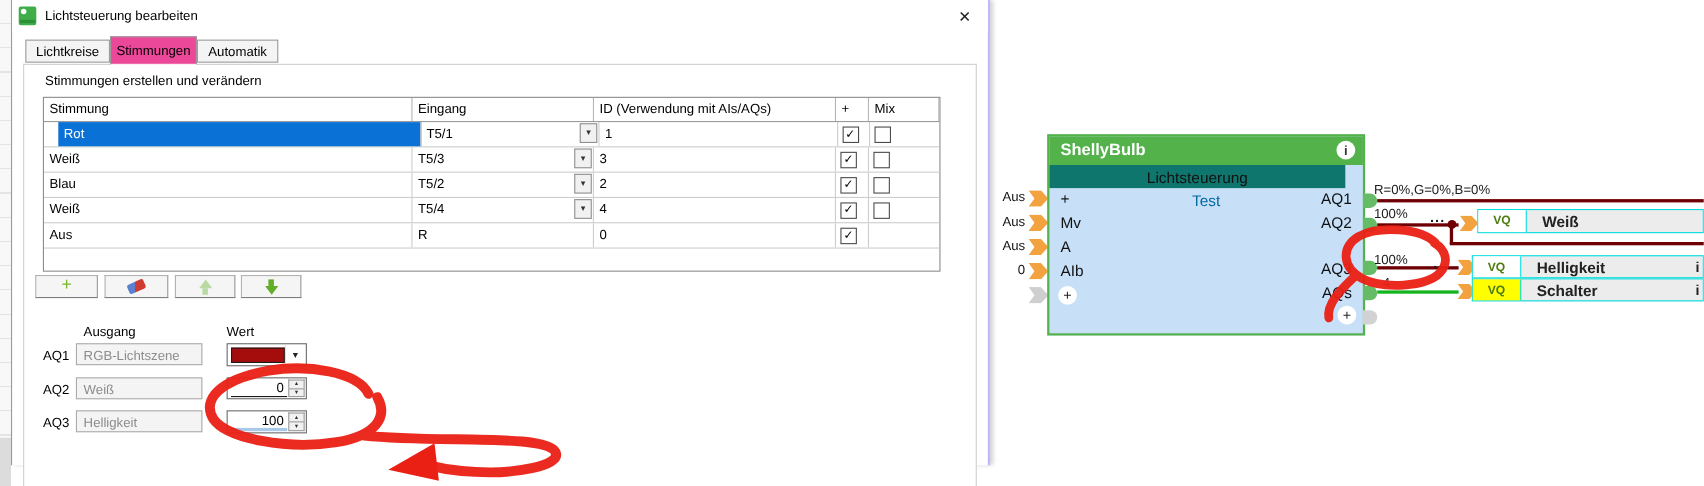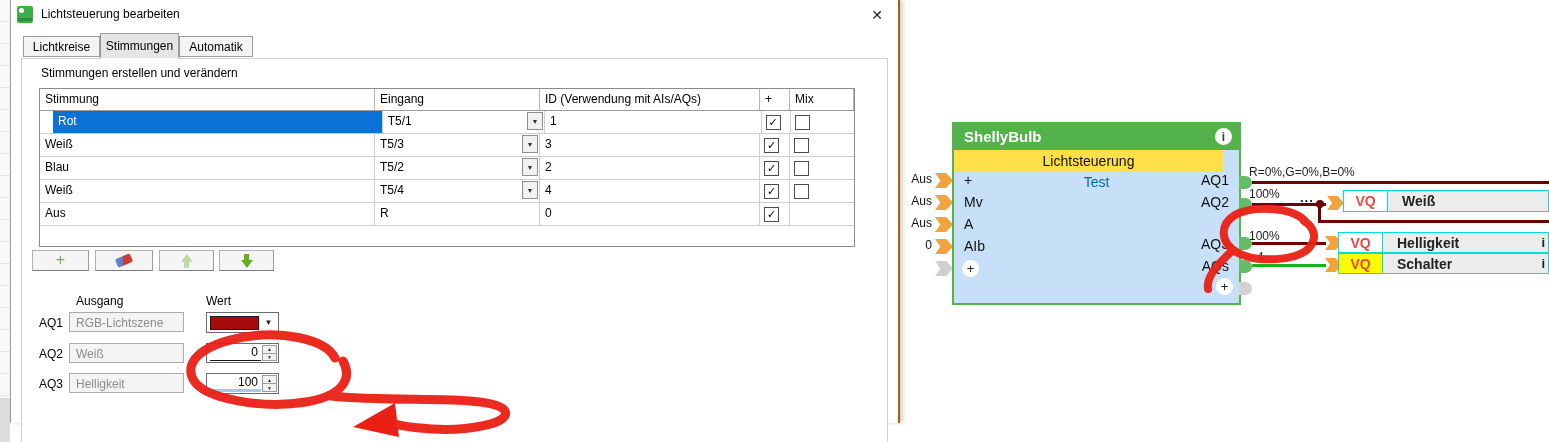--- a/index.html
+++ b/index.html
@@ -7,34 +7,34 @@
           font-family:"Liberation Sans",sans-serif;color:#000;}
   .abs{position:absolute;}
 
   
   .left-strip{left:0;top:0;width:10px;height:442px;background:
       repeating-linear-gradient(180deg,#f8f8f8 0 21px,#e4e4e4 21px 22px);}
   .left-strip-bottom{left:0;top:398px;width:10px;height:44px;background:#dcdcdc;}
 
   
   .dialog{left:10px;top:0;width:887px;height:423px;background:#fff;
-          border-left:1px solid #9a9a9a;border-right:2px solid #a16207;
+          border-left:1px solid #9a9a9a;border-right:2px solid #c4b5fd;
           box-shadow:3px 0 4px rgba(0,0,0,.18);}
   .titlebar{left:0;top:0;width:100%;height:30px;background:#fff;}
   .app-icon{left:6px;top:6px;width:16px;height:17px;background:#3fae49;border-radius:2px;}
   .app-icon .dot{position:absolute;left:2px;top:2px;width:5px;height:5px;border-radius:50%;background:#fff;}
   .app-icon .band{position:absolute;left:1px;bottom:2px;width:14px;height:3px;background:#2e8f3a;}
   .dlg-title{left:30px;top:7px;font-size:12px;}
   .close-btn{left:855px;top:5px;width:22px;height:20px;display:flex;align-items:center;justify-content:center;
              font-size:14px;color:#222;cursor:pointer;}
 
   
   .tab{top:36px;height:21px;background:#f4f4f4;border:1px solid #9c9c9c;box-sizing:border-box;
        font-size:12px;display:flex;align-items:center;justify-content:center;z-index:1;}
-  .tab.active{top:33px;height:26px;background:#e5e5e5;border-bottom:1px solid #fff;z-index:3;}
+  .tab.active{top:33px;height:26px;background:#ec4899;border-bottom:1px solid #fff;z-index:3;}
   .pane{left:10px;top:58px;width:867px;height:384px;border:1px solid #cfcfcf;border-bottom:none;
         box-sizing:border-box;background:#fff;z-index:0;}
   .section-title{left:30px;top:66px;font-size:12px;}
 
   
   .table{left:28px;top:88px;width:816px;border:1px solid #8c8c8c;background:#fff;box-sizing:border-box;}
   .trow{display:flex;height:22px;border-bottom:1px solid #cdcdcd;}
   .trow.thead{height:21px;border-bottom:1px solid #9a9a9a;}
   .trow:last-child{border-bottom:none;}
   .tc{box-sizing:border-box;border-right:1px solid #cdcdcd;padding:3px 0 0 5px;font-size:12px;
@@ -77,21 +77,21 @@
            align-items:center;justify-content:center;font-size:5px;color:#333;}
   .spinbtn:first-child{border-bottom:none;}
 
   
   .block{left:952px;top:122px;width:289px;height:183px;border:2px solid var(--block_green);
          background:var(--block_body_blue);box-sizing:border-box;}
   .blk-header{position:absolute;left:0;top:0;right:0;height:26px;background:var(--block_green);}
   .blk-title{position:absolute;left:10px;top:4px;font-size:15px;font-weight:bold;color:#fff;}
   .info-circ{position:absolute;right:7px;top:4px;width:17px;height:17px;border-radius:50%;background:#fff;
              display:flex;align-items:center;justify-content:center;font-size:12px;font-weight:bold;color:#3a3a3a;}
-  .blk-sub{position:absolute;left:0;top:26px;right:16px;height:21px;background:#fde047;display:flex;
+  .blk-sub{position:absolute;left:0;top:26px;right:16px;height:21px;background:#0f766e;display:flex;
            align-items:center;justify-content:center;font-size:14px;color:#111;}
   .blk-test{position:absolute;left:0;top:50px;right:0;text-align:center;font-size:14px;color:#0369a1;}
   .blk-in{position:absolute;left:10px;font-size:14px;color:#111;}
   .blk-out{position:absolute;right:10px;font-size:14px;color:#111;}
   .pcirc{width:17px;height:17px;border-radius:50%;background:#fff;display:flex;align-items:center;
          justify-content:center;font-size:13px;color:#222;line-height:1;}
   .in-conn{width:18px;height:15px;background:var(--connector_orange);
            clip-path:polygon(0 0,62% 0,100% 50%,62% 100%,0 100%,30% 50%);}
   .in-conn.gray{background:var(--connector_gray);}
   .out-tab{width:13px;height:13px;border-radius:0 7px 7px 0;background:var(--connector_green);}
@@ -99,21 +99,21 @@
   .in-val{width:34px;text-align:right;font-size:12px;color:#111;}
   .wire{background:var(--line_maroon);height:3px;}
   .wire.green{background:var(--line_green);}
   .wire-v{background:var(--line_maroon);width:3px;}
   .jdot{width:8px;height:8px;border-radius:50%;background:var(--line_maroon);}
   .wlabel{font-size:12px;color:#1c1c1c;}
   .wdots{font-size:13px;font-weight:bold;color:#1c1c1c;letter-spacing:1px;}
 
   .vq{border:1px solid var(--vq_cyan);background:#ececec;box-sizing:border-box;display:flex;}
   .vq-tag{width:43px;background:#fff;border-right:1px solid var(--vq_cyan);display:flex;align-items:center;
-          justify-content:center;font-size:14px;font-weight:bold;color:#ef4444;}
+          justify-content:center;font-size:11px;font-weight:bold;color:#4d7c0f;}
   .vq-tag.yellow{background:var(--vq_yellow);}
   .vq-name{flex:1;display:flex;align-items:center;padding-left:14px;font-size:14px;font-weight:bold;color:#222;position:relative;}
   .vq-info{position:absolute;right:3px;font-size:13px;font-weight:bold;color:#222;}
 
   .marker{left:0;top:0;pointer-events:none;z-index:50;}
 </style>
 </head>
 <body>
 
 <div class="screen">

